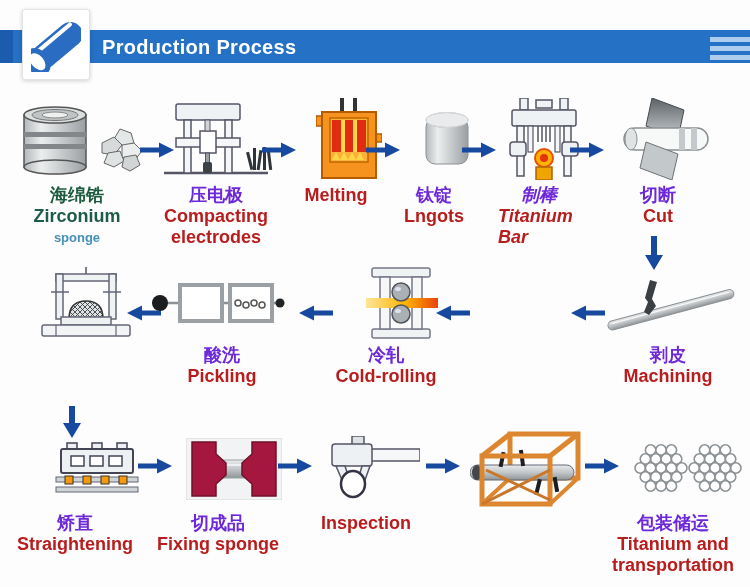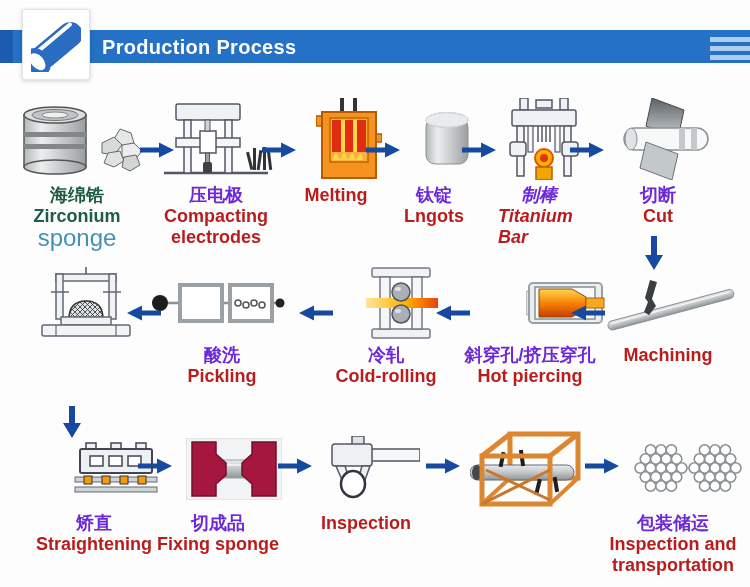--- a/index.html
+++ b/index.html
@@ -16,21 +16,21 @@
   .hamburger .bar{width:40px;height:5px;background:#aecdee;margin:4px 0 0 2px;}
   
   .st{position:absolute;display:flex;flex-direction:column;align-items:flex-end;}
   .icon-wrap{display:flex;align-items:center;justify-content:center;}
   .r1 .icon-wrap{height:82px;} .r2 .icon-wrap{height:74px;} .r3 .icon-wrap{height:78px;}
   .lbl{margin-top:5px;text-align:center;width:100%;}
   .zh{font-size:18px;font-weight:bold;color:#6d28d9;line-height:21px;}
   .en{font-size:18px;font-weight:600;color:#b91c1c;line-height:21px;white-space:pre-line;}
   .green .zh{color:#1d5b40;}
   .en1{font-size:18px;font-weight:bold;color:#1d5b4a;line-height:21px;}
-  .en2{font-size:24px;font-weight:400;color:#4590b6;line-height:21px;}
+  .en2{font-size:13px;font-weight:700;color:#4590b6;line-height:21px;}
   .al{text-align:left;padding-left:14px;box-sizing:border-box;font-style:italic;}
   .arrow{position:absolute;}
   svg{display:block;}
 </style>
 </head>
 <body>
 
 <div class="canvas">
 
   <svg width="0" height="0" style="position:absolute">
@@ -330,64 +330,50 @@
       <div class="en">Cold-rolling</div>
     </div>
   </div>
 
   <div class="arrow" style="left:436px;top:305px">
     <svg width="34" height="16" viewBox="0 0 34 16">
         <path d="M34,5.5 h-19 v-5 l-15,7.5 15,7.5 v-5 h19 z" fill="#17499e"></path>
       </svg>
   </div>
 
-  <div class="st r2" style="left:452px;top:266px;width:156px">
-    <div class="icon-wrap">
-      <svg width="82" height="50" viewBox="0 0 82 50">
-        <rect x="0" y="13" width="7" height="24" rx="2" fill="#dfe3e5" stroke="#99a1a6"></rect>
-        <rect x="3" y="5" width="73" height="40" rx="4" fill="#eceff1" stroke="#99a1a6" stroke-width="2"></rect>
-        <rect x="9" y="9" width="60" height="32" fill="#f8f9fa" stroke="#8a9094" stroke-width="1.5"></rect>
-        <path d="M13,11 h33 l14,8 v12 l-14,8 h-33 z" fill="url(#gOrangeV)" stroke="#8a4a00"></path>
-        <rect x="60" y="20" width="18" height="10" fill="#f9a825" stroke="#b26500"></rect>
-      </svg>
-    </div>
-    <div class="lbl">
-      <div class="zh">斜穿孔/挤压穿孔</div>
-      <div class="en">Hot piercing</div>
-    </div>
-  </div>
 
   <div class="arrow" style="left:571px;top:305px">
     <svg width="34" height="16" viewBox="0 0 34 16">
         <path d="M34,5.5 h-19 v-5 l-15,7.5 15,7.5 v-5 h19 z" fill="#17499e"></path>
       </svg>
   </div>
 
   <div class="st r2" style="left:598px;top:266px;width:140px">
     <div class="icon-wrap">
       <svg width="132" height="58" viewBox="0 0 132 58">
         <g transform="rotate(-15 66 36)">
           <rect x="0" y="31" width="130" height="9" rx="4.5" fill="url(#gMetalV)" stroke="#8a9094"></rect>
           <line x1="4" y1="33.5" x2="126" y2="33.5" stroke="#fff" stroke-width="1.2" opacity=".8"></line>
         </g>
         <path d="M44,6 l7,2 -5,17 4,7 -7,9 -5,-3 4,-10 -3,-4 z" fill="#3a3f43"></path>
       </svg>
     </div>
     <div class="lbl">
+      <div class="zh">剥皮</div>
       <div class="en">Machining</div>
     </div>
   </div>
 
   <div class="arrow" style="left:63px;top:406px">
     <svg width="18" height="32" viewBox="0 0 18 32">
         <path d="M6,0 h6 v17 h6 l-9,15 -9,-15 h6 z" fill="#17499e"></path>
       </svg>
   </div>
 
-  <div class="st r3" style="left:28px;top:430px;width:132px">
+  <div class="st r3" style="left:9px;top:430px;width:132px">
     <div class="icon-wrap">
       <svg width="88" height="60" viewBox="0 0 88 60">
         <rect x="14" y="4" width="10" height="8" fill="#eef1f3" stroke="#445" stroke-width="1.5"></rect>
         <rect x="39" y="4" width="10" height="8" fill="#eef1f3" stroke="#445" stroke-width="1.5"></rect>
         <rect x="64" y="4" width="10" height="8" fill="#eef1f3" stroke="#445" stroke-width="1.5"></rect>
         <rect x="8" y="10" width="72" height="24" rx="2" fill="#eef1f3" stroke="#445" stroke-width="2"></rect>
         <rect x="18" y="17" width="13" height="10" fill="#fff" stroke="#445" stroke-width="1.5"></rect>
         <rect x="37" y="17" width="13" height="10" fill="#fff" stroke="#445" stroke-width="1.5"></rect>
         <rect x="56" y="17" width="13" height="10" fill="#fff" stroke="#445" stroke-width="1.5"></rect>
         <rect x="3" y="38" width="82" height="5" fill="#cfd4d6" stroke="#667"></rect>
@@ -506,18 +492,18 @@
               <circle cx="0" cy="18" r="5.2"></circle>
               <circle cx="10.4" cy="18" r="5.2"></circle>
           </g>
         </defs>
         <use href="#bundle" x="27" y="30"></use>
         <use href="#bundle" x="81" y="30"></use>
       </svg>
     </div>
     <div class="lbl">
       <div class="zh">包装储运</div>
-      <div class="en">Inspection and
+      <div class="en">Titanium and
 transportation</div>
     </div>
   </div>
 
 </div>
 
 </body></html>

